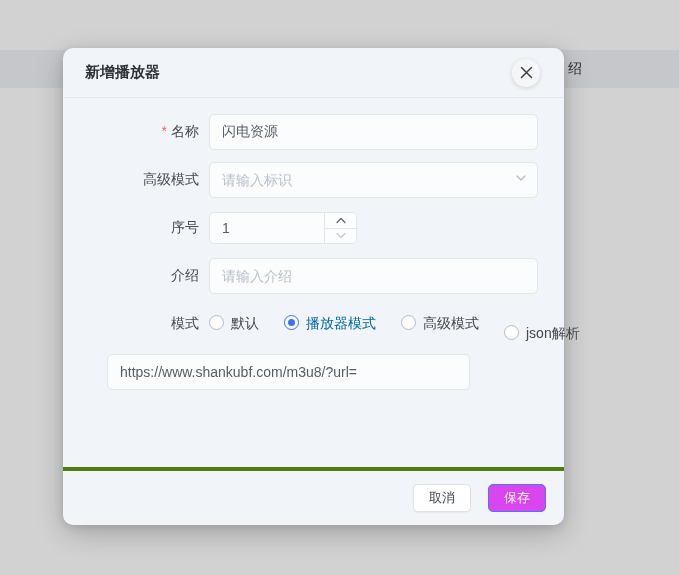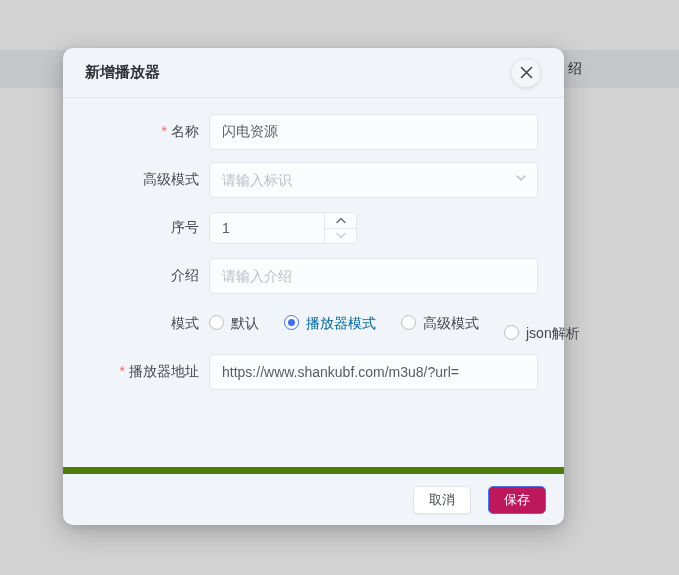--- a/index.html
+++ b/index.html
@@ -85,29 +85,29 @@
   .radio-label { margin-left:7px; font-size:14px; color:#43474e; white-space:nowrap; }
   .radio-item.selected .radio-circle { border-color:#3f70ee; }
   .radio-item.selected .radio-circle::after {
     content:""; width:7px; height:7px; border-radius:50%; background:#3f70ee;
   }
   .radio-item.selected .radio-label { color:#0369a1; }
 
   
   .modal-footer {
     position:absolute; left:0; right:0; bottom:0; height:58px;
-    border-top:7px solid #4d7c0f; display:flex; align-items:center;
+    border-top:4px solid #4d7c0f; display:flex; align-items:center;
     justify-content:flex-end; padding-right:18px;
   }
   .btn {
     height:28px; padding:0 15px; border-radius:5px; font-size:13px;
     font-family:inherit; cursor:pointer; display:flex; align-items:center;
   }
   .btn-cancel { background:#fff; border:1px solid #dfe3e9; color:#3f444b; box-shadow:0 1px 2px rgba(0,0,0,.05); }
-  .btn-save { background:#be185d; border:1px solid #4a78ea; color:#fff; margin-left:17px; }
+  .btn-save { background:#d946ef; border:1px solid #4a78ea; color:#fff; margin-left:17px; }
 </style>
 </head>
 <body>
 
 <div class="bg-band">
   <span class="bg-text">绍</span>
 </div>
 
 <div class="modal">
 
@@ -182,21 +182,20 @@
           <span class="radio-label">高级模式</span>
         </div>
         <div class="radio-item">
           <span class="radio-circle"></span>
           <span class="radio-label">json解析</span>
         </div>
       </div>
     </div>
 
     <div class="form-row">
-      <label class="form-label"><span class="required">*</span><span>播放器地址</span></label>
       <div class="form-control">
         <input class="text-input" type="text" value="https://www.shankubf.com/m3u8/?url=" style="">
       </div>
     </div>
 
   </div>
 
   <div class="modal-footer">
     <button class="btn btn-cancel">取消</button>
     <button class="btn btn-save">保存</button>

